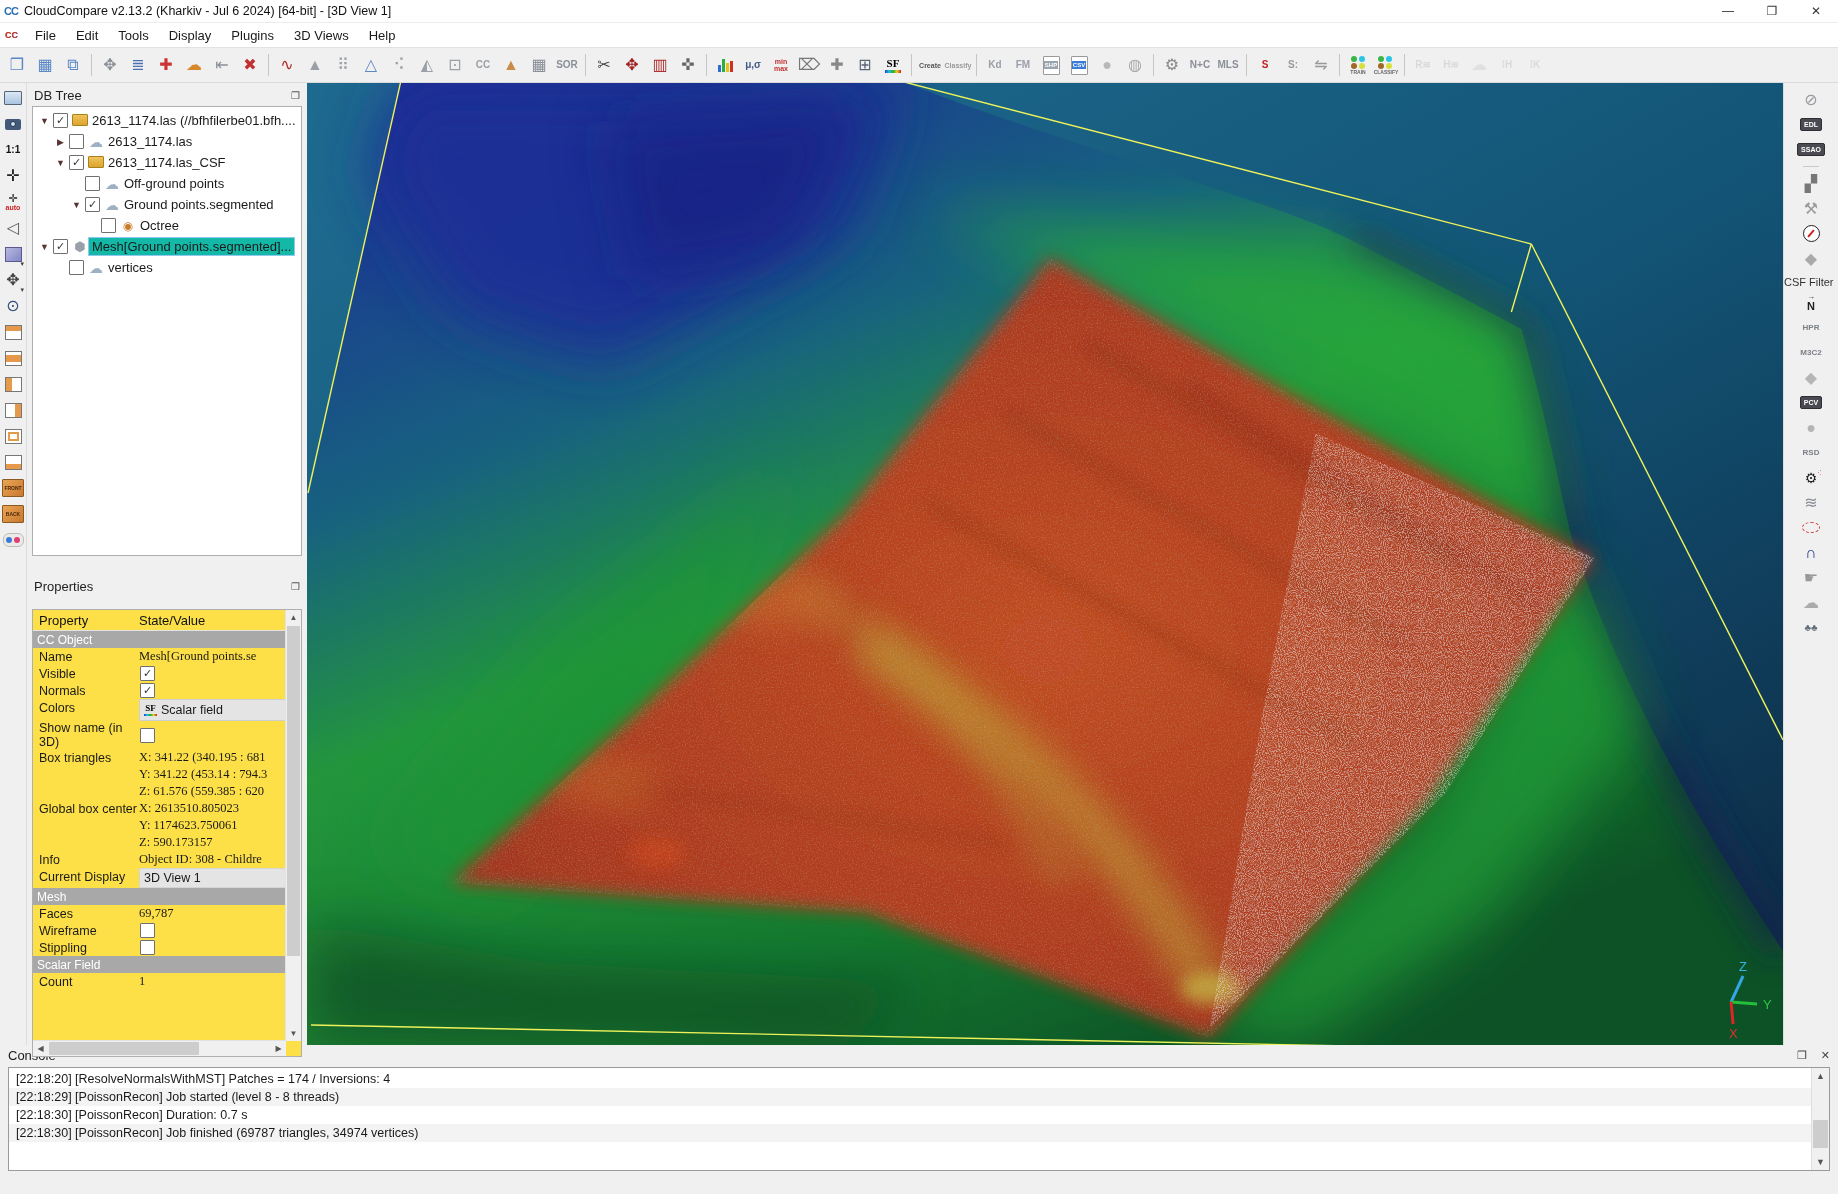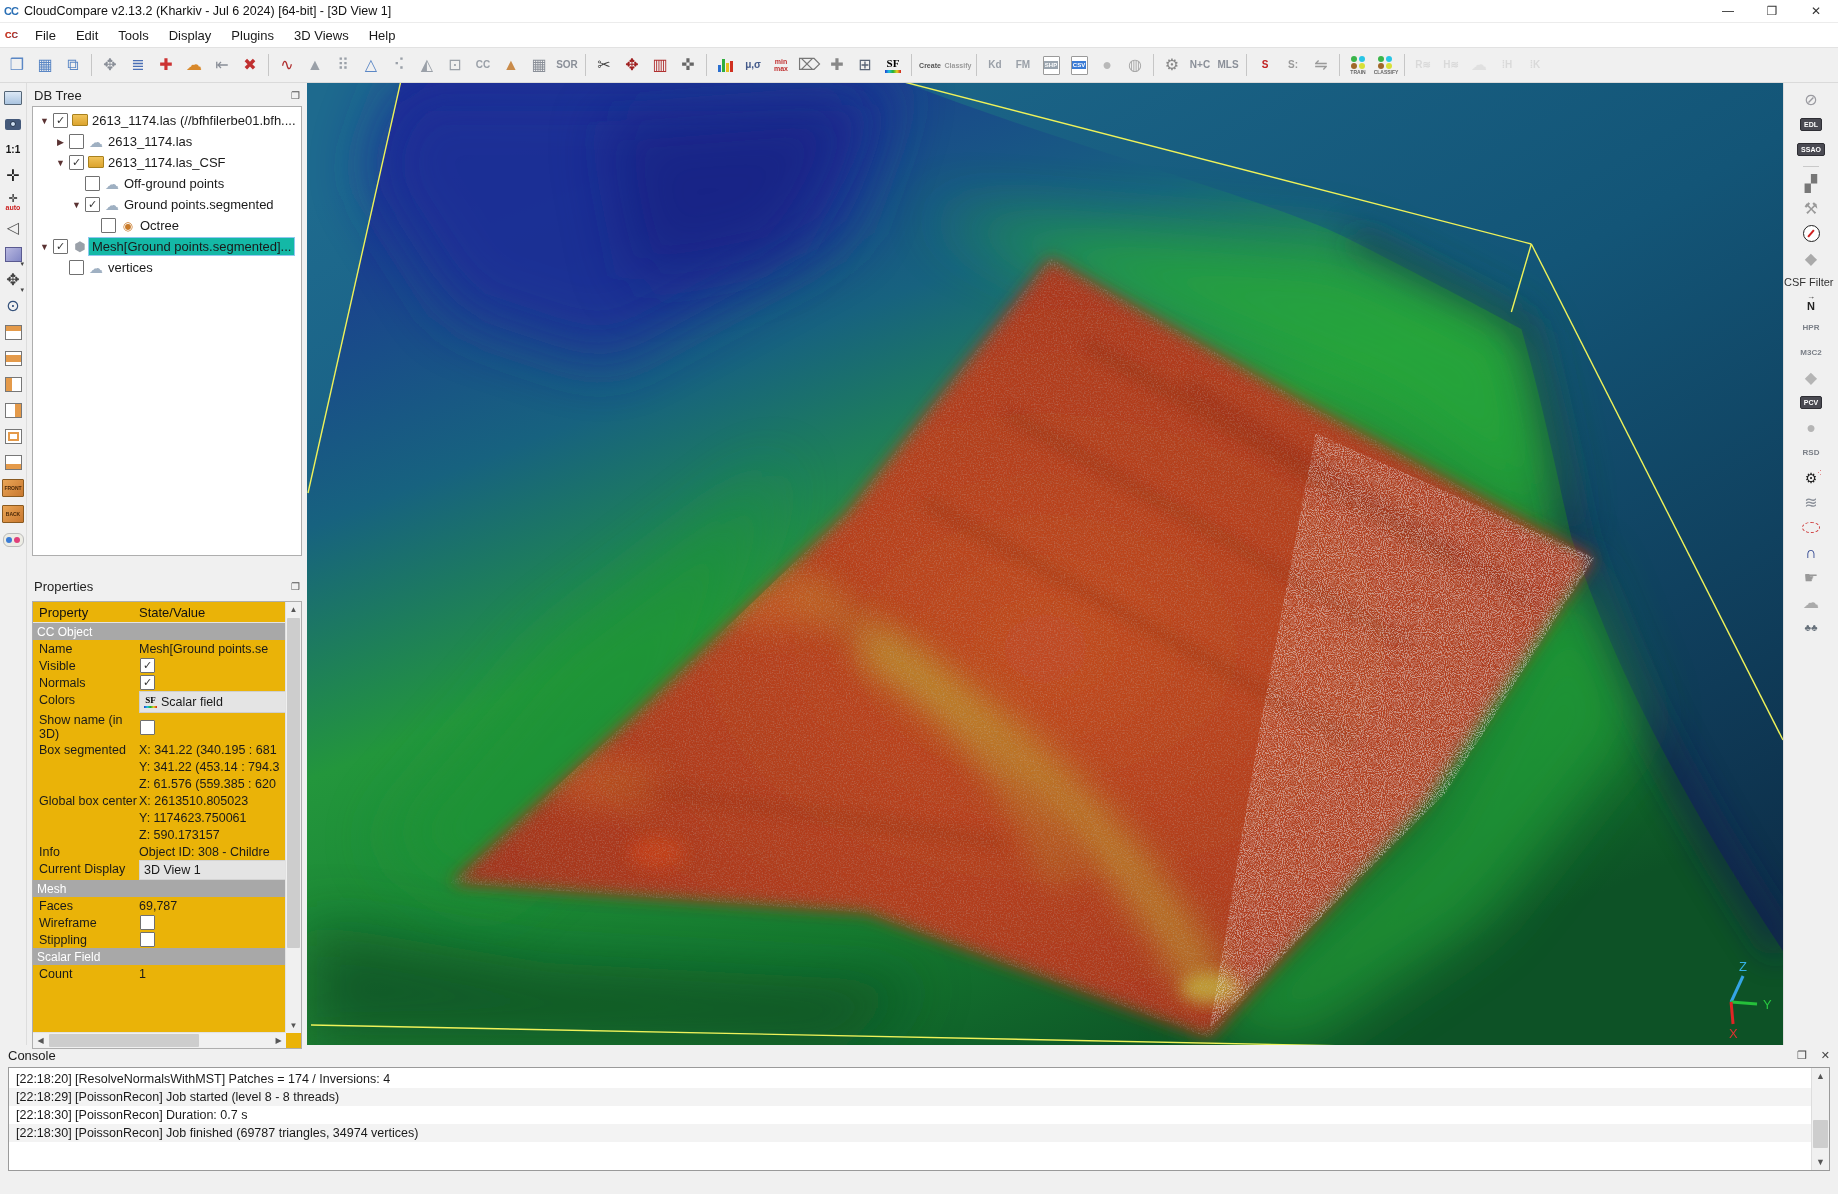--- a/index.html
+++ b/index.html
@@ -90,29 +90,29 @@
   .exp{width:15px;flex:none;text-align:center;color:#5a3232;font-size:9px;}
   .cb{width:13px;height:13px;flex:none;border:1px solid #707070;background:#fff;margin:0 3px 0 1px;display:flex;align-items:center;justify-content:center;font-size:11px;line-height:1;color:#333;border-radius:1px;}
   .ticon{width:18px;flex:none;text-align:center;line-height:1;}
   .ic-folder{display:inline-block;width:14px;height:10px;background:linear-gradient(#f0c35a,#dca42e);border:1px solid #a8811e;border-radius:1px;}
   .ic-cloud{font-size:14px;color:#9fb0c2;}
   .ic-octree{font-size:12px;color:#c87a2a;}
   .ic-mesh{font-size:13px;color:#9aa0a8;}
   .tlabel{padding:1px 3px;overflow:hidden;text-overflow:clip;}
   .tlabel.selected{background:#14b8a6;outline:1px solid #90c8f0;}
 
-  .prop-box{margin:4px 5px;background:#eab308;border:1px solid #aeaeae;height:446px;flex:none;position:relative;overflow:hidden;}
+  .prop-box{margin:12px 5px;background:#fde047;border:1px solid #aeaeae;height:446px;flex:none;position:relative;overflow:hidden;}
   .prop-inner{position:absolute;left:0;top:0;right:15px;bottom:15px;overflow:hidden;}
   .prop-head{display:flex;height:20px;align-items:center;font-size:13px;border-bottom:1px solid #e3e3e3;color:#111;}
   .ph1{width:100px;padding-left:6px;flex:none;}
   .ph2{flex:1;}
   .prow{display:flex;font-size:12.5px;align-items:center;min-height:17px;}
   .plabel{width:100px;padding-left:6px;flex:none;align-self:flex-start;display:flex;align-items:center;min-height:17px;}
   .pval{flex:1;min-width:0;overflow:hidden;white-space:nowrap;}
-  .pline{height:17px;display:flex;align-items:center;}
+  .pline{height:17px;display:flex;align-items:center;font-family:Liberation Serif, serif;}
   .sec{background:#a8a8a8;color:#fff;font-size:12px;height:17px;display:flex;align-items:center;padding-left:4px;}
   .btnval{background:#e4e4e4;border:1px solid #cfcfcf;display:flex;align-items:center;gap:4px;padding:1px 4px;height:18px;}
   .btnval .sfic .sft{font-size:9px;}
   .btnval .sfic .rb{width:13px;height:2.5px;}
   .ddval{background:#e4e4e4;border:1px solid #d4d4d4;padding:1px 4px;height:16px;display:flex;align-items:center;}
 
   .vscroll{position:absolute;right:0;top:0;bottom:15px;width:15px;background:#f0f0f0;border-left:1px solid #e2e2e2;}
   .vscroll .arr{height:15px;display:flex;align-items:center;justify-content:center;font-size:8px;color:#555;}
   .vscroll .arr.dn{position:absolute;bottom:0;left:0;right:0;}
   .vthumb{position:absolute;left:1px;right:1px;background:#cdcdcd;border-radius:1px;}
@@ -536,21 +536,21 @@
               </div>
               <div class="prow">
                 <span class="plabel">Show name (in 3D)</span>
                 <span class="pval">
                   <div class="pline">
                     <span class="cb"></span>
                   </div>
                 </span>
               </div>
               <div class="prow">
-                <span class="plabel">Box segmented</span>
+                <span class="plabel">Box triangles</span>
                 <span class="pval">
                   <div class="pline">X: 341.22 (340.195 : 681</div>
                   <div class="pline">Y: 341.22 (453.14 : 794.3</div>
                   <div class="pline">Z: 61.576 (559.385 : 620</div>
                 </span>
               </div>
               <div class="prow">
                 <span class="plabel">Global box center</span>
                 <span class="pval">
                   <div class="pline">X: 2613510.805023</div>

